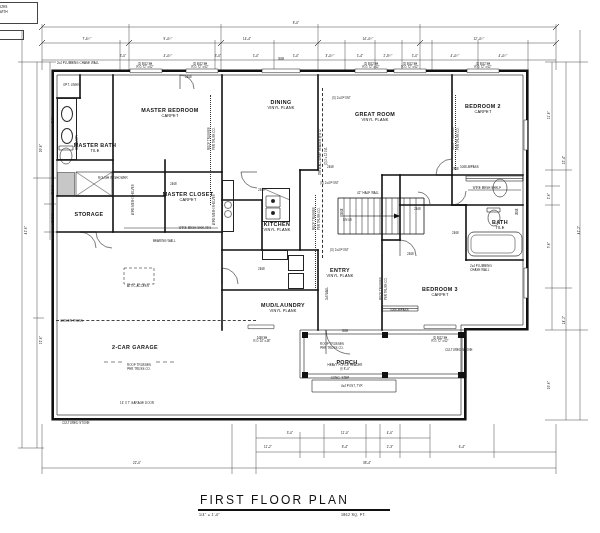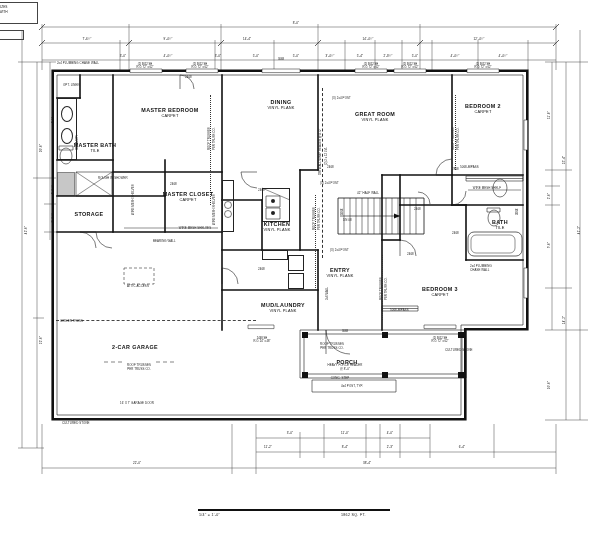--- a/index.html
+++ b/index.html
@@ -470,17 +470,18 @@
       <div class="t dimv" style="left: 52px; top: 218px;">3'-4½"</div>
       <div class="t dimv" style="left: 578px; top: 230px;">41'-2"</div>
       <div class="t dimv" style="left: 563px; top: 160px;">25'-4"</div>
       <div class="t dimv" style="left: 563px; top: 320px;">14'-2"</div>
       <div class="t dimv" style="left: 548px; top: 115px;">11'-0"</div>
       <div class="t dimv" style="left: 548px; top: 196px;">2'-0"</div>
       <div class="t dimv" style="left: 548px; top: 245px;">9'-0"</div>
       <div class="t dimv" style="left: 548px; top: 385px;">10'-0"</div>
     </div>
 
+  <div class="title-main" style="left:200px;top:493px;">FIRST FLOOR PLAN</div>
   <div class="title-rule" style="left:198px;top:509px;width:192px;"></div>
   <div class="title-sub" style="left:199px;top:513px;">1/4" = 1'-0"</div>
   <div class="title-sub" style="left:341px;top:513px;">1862 SQ. FT.</div>
 
 </div>
 
 </body></html>

